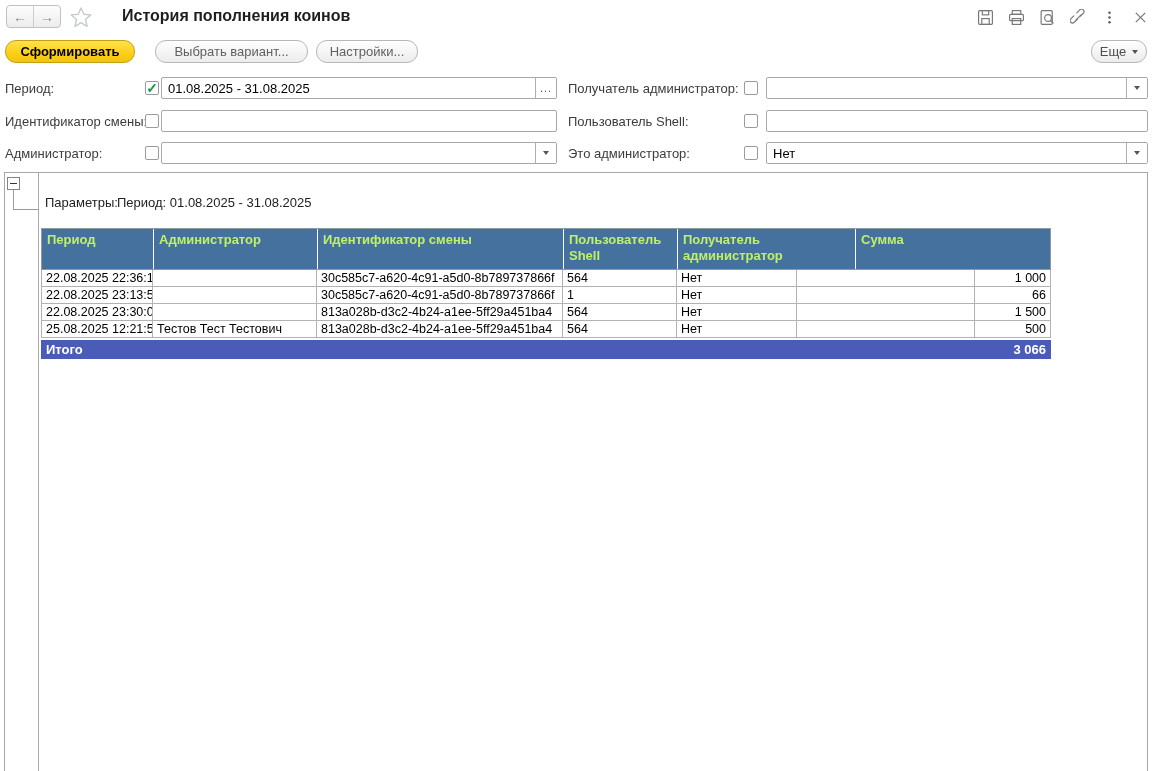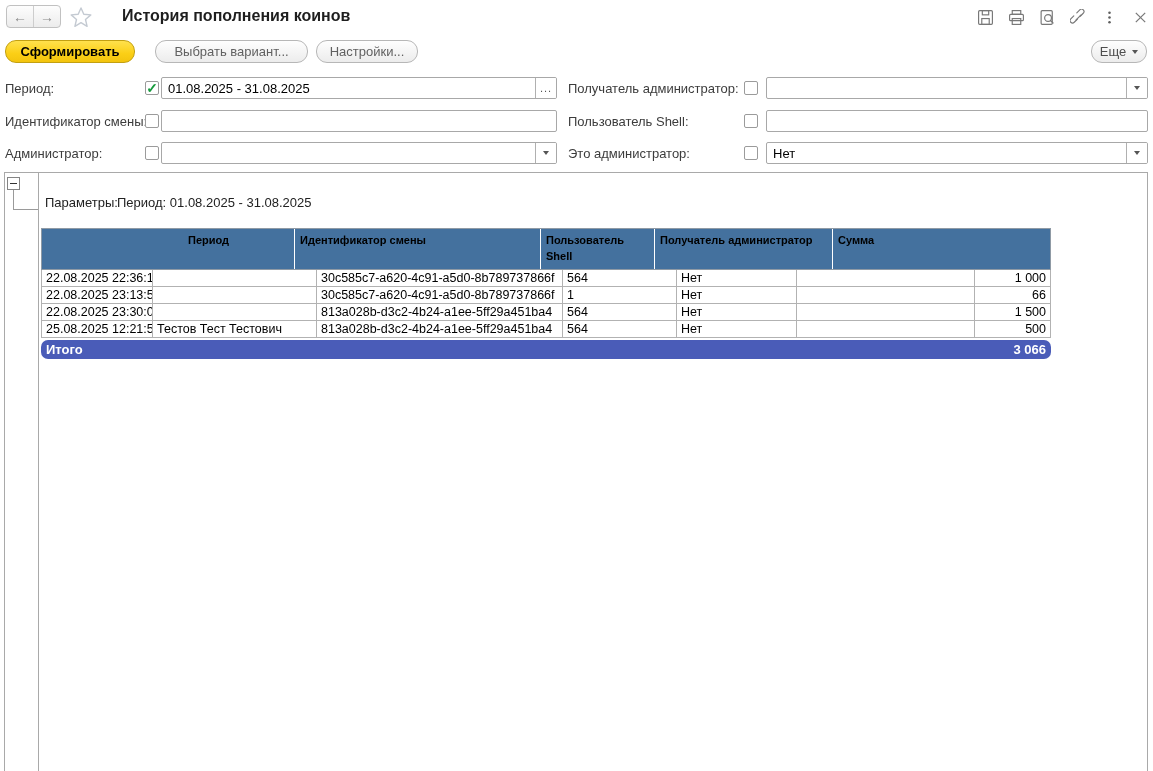--- a/index.html
+++ b/index.html
@@ -49,33 +49,33 @@
               background:#fff; display:flex; align-items:center; justify-content:center; }
   .expander i { display:block; width:7px; height:1px; background:#333; }
   .tree-v { left:13px; top:190px; width:1px; height:19px; background:#9a9a9a; }
   .tree-h { left:13px; top:209px; width:25px; height:1px; background:#9a9a9a; }
   .params-label { left:45px; top:195px; font-size:13px; color:#222; }
   .params-value { left:117px; top:195px; font-size:13px; color:#222; }
 
   
   .rpt { left:41px; top:228px; width:1010px; font-size:12.5px; }
   .trow { display:flex; }
-  .hdr { background:#44719E; color:#000000; font-weight:bold; font-size:11px; height:40px;justify-content:center; }
+  .hdr { background:#44719E; color:#bef264; font-weight:bold; font-size:13px; height:40px; }
   .hdr .cell { border-right:1px solid #fff; padding:3px 5px; line-height:16px;
                border-bottom:none; overflow:hidden; }
   .hdr .cell:last-child { border-right:none; }
   .hdr-wrap { border:1px solid #8f9aa5; }
   .cell { overflow:hidden; white-space:nowrap; }
   .drow { height:17px; }
   .drow .cell { border-right:1px solid #b2b2b2; border-bottom:1px solid #b2b2b2;
                 padding:0 4px; line-height:16px; color:#000; background:#fff; }
   .drow .cell:first-child { border-left:1px solid #b2b2b2; }
   .num { text-align:right; }
   .total { margin-top:2px; height:19px; background:#4A5CB8; color:#fff;
-           font-weight:bold; font-size:13px;border-radius:7px; }
+           font-weight:bold; font-size:13px; }
   .total .cell { padding:0 5px; line-height:19px; }
   .c0{width:112px}.c1{width:164px}.c2{width:246px}.c3{width:114px}
   .c4{width:120px}.c5{width:178px}.c6{width:76px}
   .ctot{width:934px}
 
   svg { display:block; }
 </style>
 </head>
 <body>
 
@@ -217,20 +217,21 @@
 <div class="abs tree-v"></div>
 <div class="abs tree-h"></div>
 
 <div class="abs params-label">Параметры:</div>
 <div class="abs params-value">Период: 01.08.2025 - 31.08.2025</div>
 
 <div class="abs rpt">
   <div class="hdr-wrap">
     <div class="trow hdr">
       <div class="cell c0" style="white-space:normal">Период</div>
+      <div class="cell c1" style="white-space:normal">Администратор</div>
       <div class="cell c2" style="white-space:normal">Идентификатор смены</div>
       <div class="cell c3" style="white-space:normal">Пользователь Shell</div>
       <div class="cell c5" style="white-space:normal">Получатель администратор</div>
       <div class="cell c6" style="white-space:normal">Сумма</div>
     </div>
   </div>
 
   <div class="trow drow">
     <div class="cell c0">22.08.2025 22:36:19</div>
     <div class="cell c1"></div>

